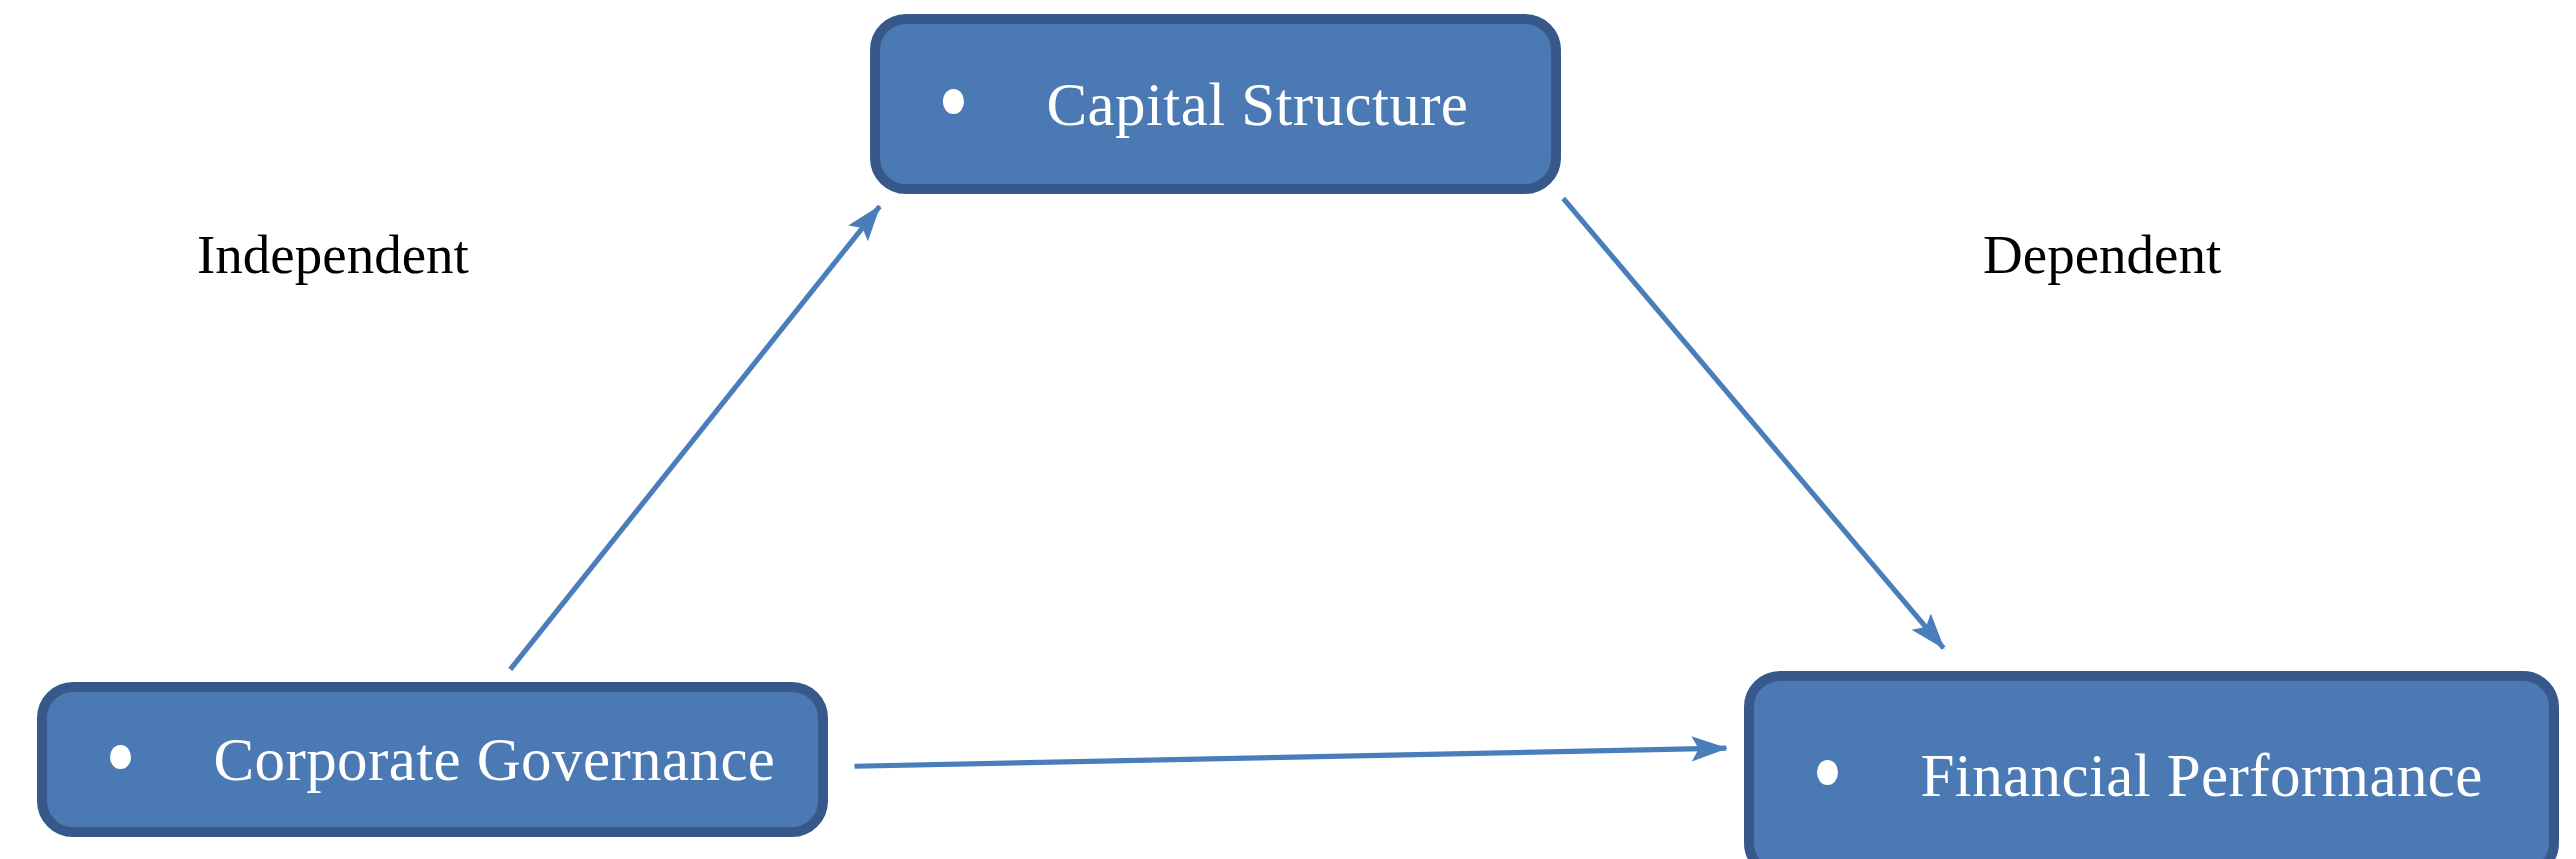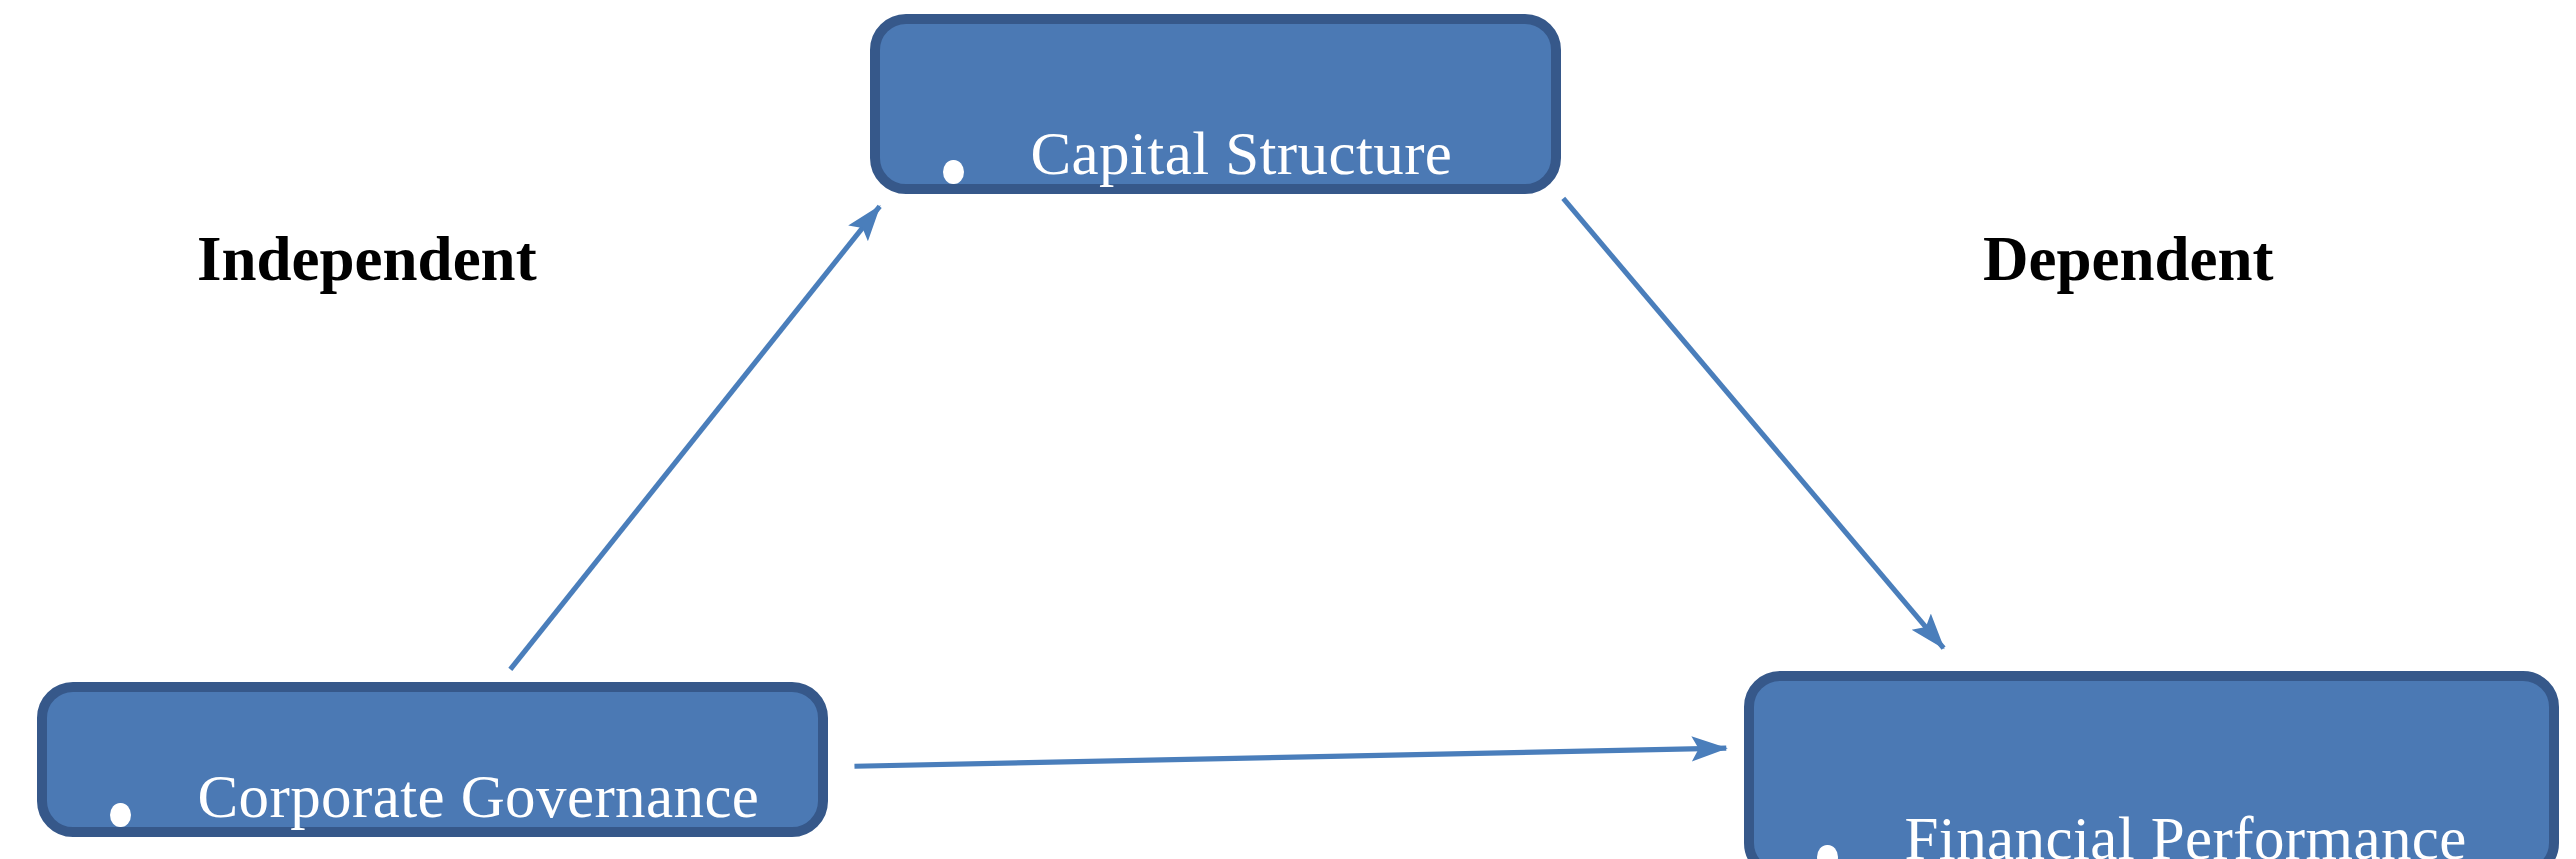--- a/index.html
+++ b/index.html
@@ -15,23 +15,24 @@
     overflow: hidden;
     font-family: "Liberation Serif", "DejaVu Serif", serif;
   }
   .node {
     position: absolute;
     box-sizing: border-box;
     background: #4b79b4;
     border: 10.2px solid #36588a;
     border-radius: 36px;
     display: flex;
-    align-items: flex-end;
+    align-items: center;
     padding-left: 63px;
     color: #ffffff;
+    gap: 16px;
   }
   .node .bullet {
     flex: 0 0 auto;
     width: 20.5px;
     height: 24.4px;
     border-radius: 50%;
     background: #ffffff;
     margin-top: -4.7px;
   }
   .node .node-label {
@@ -41,22 +42,22 @@
     white-space: nowrap;
     letter-spacing: 0.4px;
   }
   .node-capital     { left: 870px; top: 14px;  width: 691px;  height: 180px; }
   .node-governance  { left: 37px;   top: 682px; width: 791px; height: 155px; font-family: Liberation Serif, serif; }
   .node-financial   { left: 1744px; top: 671px; width: 815px; height: 208px; }
 
   .side-label {
     position: absolute;
     top: 225px;
-    font-size: 63px;
-    font-weight: bold;
+    font-size: 55px;
+    font-weight: normal;
     color: #000000;
     line-height: 1.1;
     white-space: nowrap;
   }
   .side-label-left  { left: 197px;  }
   .side-label-right { left: 1983px; text-align: center; }
 
   .arrow-layer {
     position: absolute;
     left: 0;

